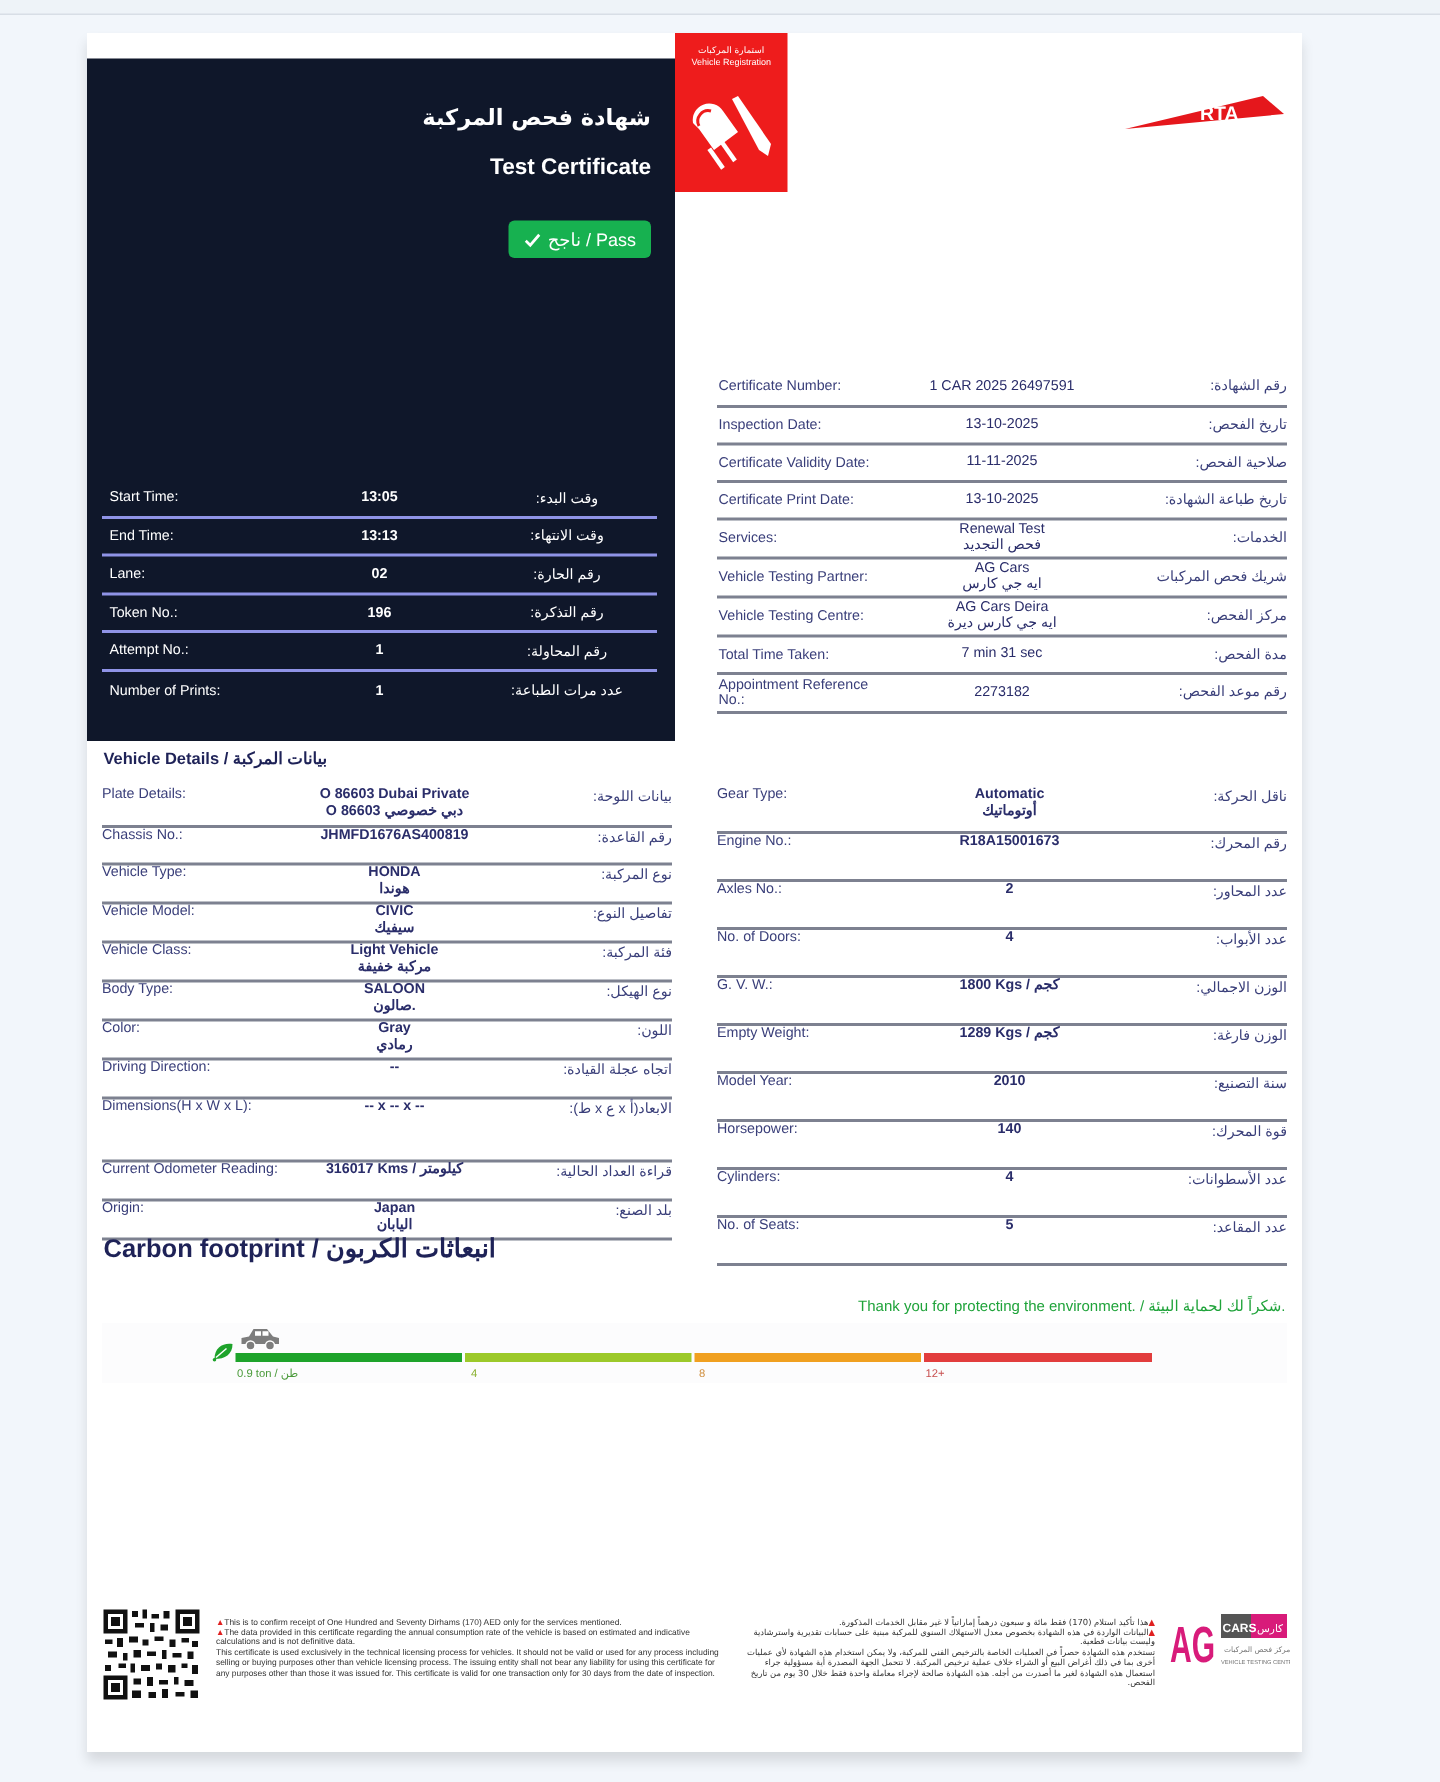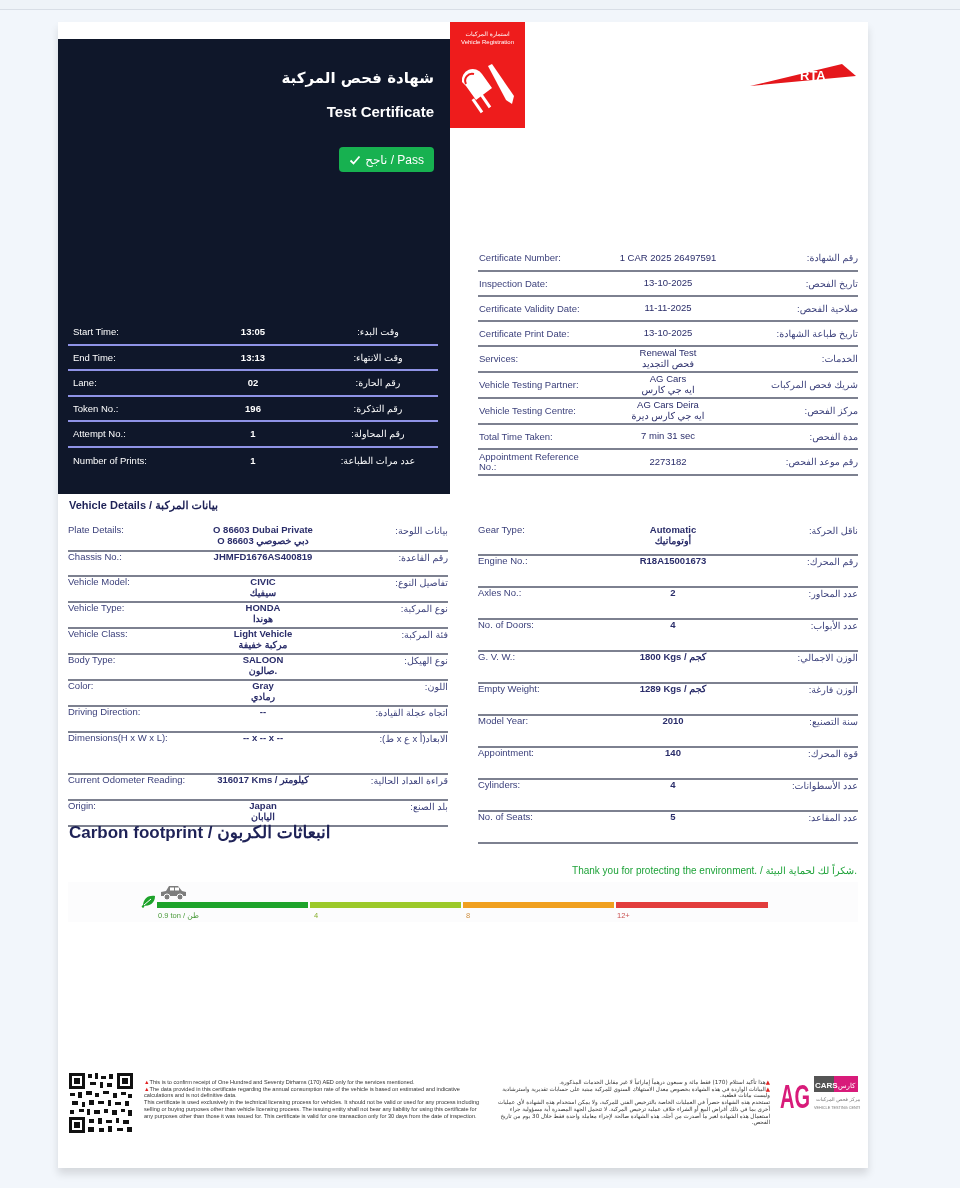--- a/index.html
+++ b/index.html
@@ -193,28 +193,28 @@
         <span class="en">Plate Details:</span>
         <span class="val"><span>O 86603 Dubai Private</span><br><span>O 86603 دبي خصوصي</span></span>
         <span class="ar">بيانات اللوحة:</span>
       </div>
     <div class="vrow" style="height:25px">
         <span class="en">Chassis No.:</span>
         <span class="val"><span>JHMFD1676AS400819</span></span>
         <span class="ar">رقم القاعدة:</span>
       </div>
     <div class="vrow" style="height:26px">
+        <span class="en">Vehicle Type:</span>
+        <span class="val"><span>HONDA</span><br><span>هوندا</span></span>
+        <span class="ar">نوع المركبة:</span>
+      </div>
+    <div class="vrow" style="height:26px">
         <span class="en">Vehicle Model:</span>
         <span class="val"><span>CIVIC</span><br><span>سيفيك</span></span>
         <span class="ar">تفاصيل النوع:</span>
-      </div>
-    <div class="vrow" style="height:26px">
-        <span class="en">Vehicle Type:</span>
-        <span class="val"><span>HONDA</span><br><span>هوندا</span></span>
-        <span class="ar">نوع المركبة:</span>
       </div>
     <div class="vrow" style="height:26px">
         <span class="en">Vehicle Class:</span>
         <span class="val"><span>Light Vehicle</span><br><span>مركبة خفيفة</span></span>
         <span class="ar">فئة المركبة:</span>
       </div>
     <div class="vrow" style="height:26px">
         <span class="en">Body Type:</span>
         <span class="val"><span>SALOON</span><br><span>صالون.</span></span>
         <span class="ar">نوع الهيكل:</span>
@@ -276,21 +276,21 @@
         <span class="en">Empty Weight:</span>
         <span class="val"><span>1289 Kgs / كجم</span></span>
         <span class="ar">الوزن فارغة:</span>
       </div>
     <div class="vrow" style="height:32px">
         <span class="en">Model Year:</span>
         <span class="val"><span>2010</span></span>
         <span class="ar">سنة التصنيع:</span>
       </div>
     <div class="vrow" style="height:32px">
-        <span class="en">Appointment:</span>
+        <span class="en">Horsepower:</span>
         <span class="val"><span>140</span></span>
         <span class="ar">قوة المحرك:</span>
       </div>
     <div class="vrow" style="height:32px">
         <span class="en">Cylinders:</span>
         <span class="val"><span>4</span></span>
         <span class="ar">عدد الأسطوانات:</span>
       </div>
     <div class="vrow" style="height:32px">
         <span class="en">No. of Seats:</span>

